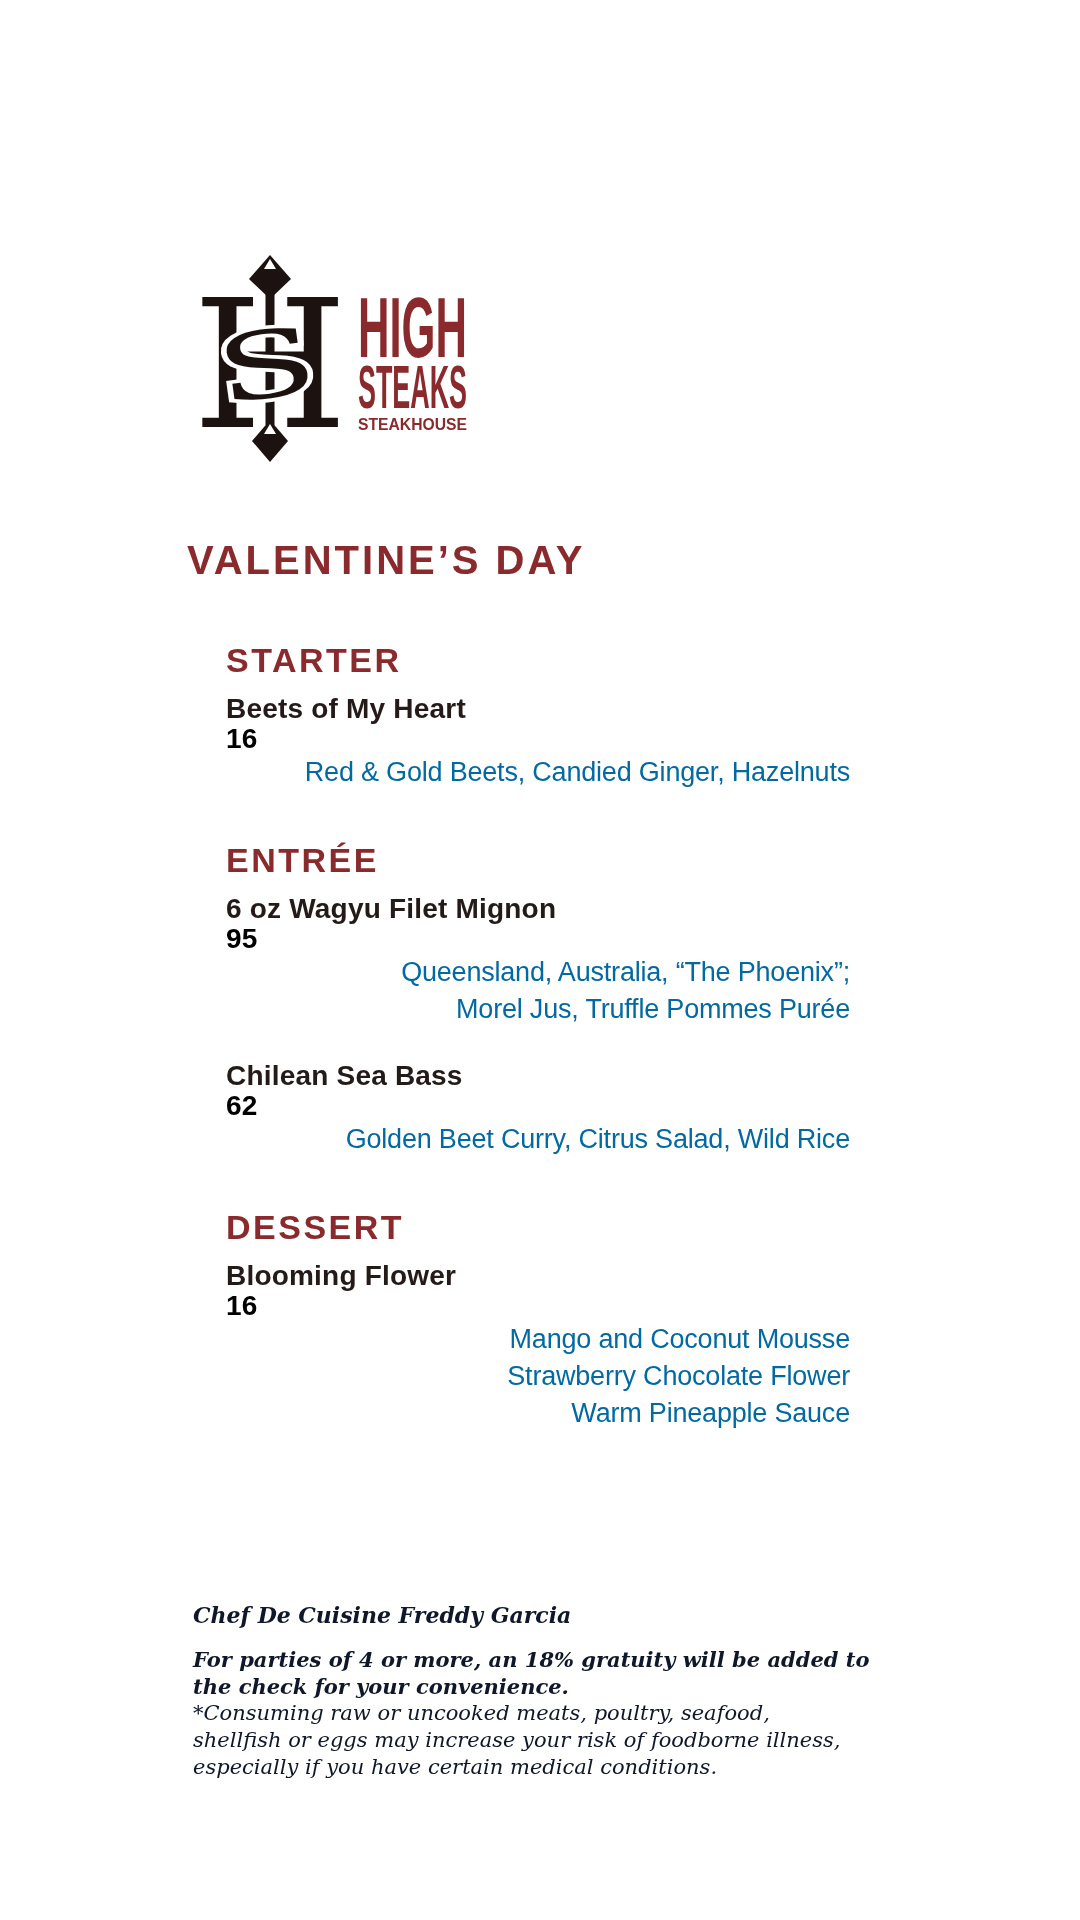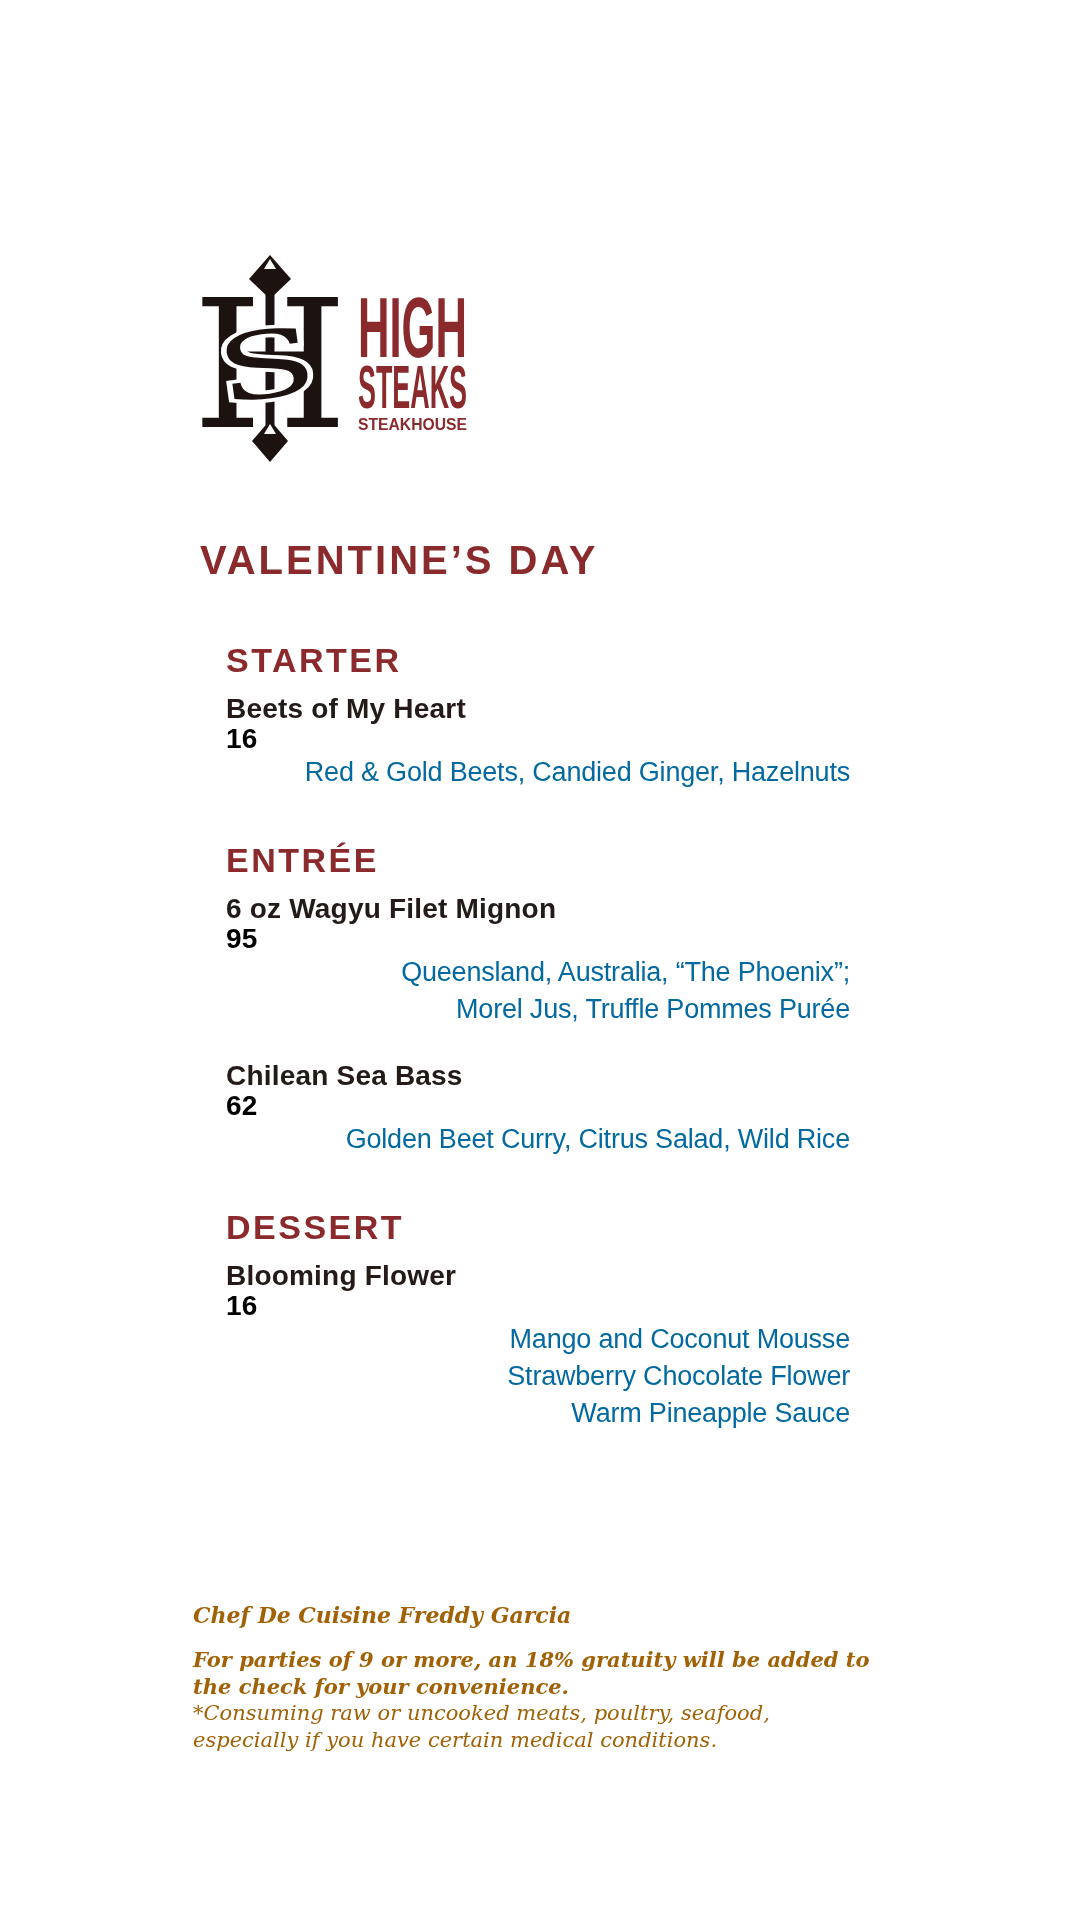--- a/index.html
+++ b/index.html
@@ -15,21 +15,21 @@
   .logo{
     position:absolute;
     left:190px;
     top:253px;
     width:280px;
     height:212px;
   }
   
   .menu-title{
     position:absolute;
-    left:200px;
+    left:187px;
     top:538px;
     font-size:40px;
     line-height:44px;
     font-weight:bold;
     letter-spacing:3px;
     color:#8a2a2c;
   }
   
   .sections{
     position:absolute;
@@ -69,21 +69,21 @@
     text-align:right;
   }
   
   .footer{
     position:absolute;
     left:193px;
     top:1602px;
     width:660px;
     font-family:"DejaVu Serif",serif;
     font-style:italic;
-    color:#a16207;
+    color:#0f172a;
   }
   .chef-line{
     font-size:22px;
     line-height:27px;
     font-weight:bold;
   }
   .gratuity{margin-top:17px;}
   .gratuity-line{
     font-size:21px;
     line-height:27px;
@@ -168,22 +168,23 @@
         <div class="item-desc-line">Strawberry Chocolate Flower</div>
         <div class="item-desc-line">Warm Pineapple Sauce</div>
       </div>
     </div>
 
   </div>
 
   <div class="footer">
     <div class="chef-line">Chef De Cuisine Freddy Garcia</div>
     <div class="gratuity">
-      <div class="gratuity-line">For parties of 9 or more, an 18% gratuity will be added to</div>
+      <div class="gratuity-line">For parties of 4 or more, an 18% gratuity will be added to</div>
       <div class="gratuity-line">the check for your convenience.</div>
     </div>
     <div class="disclaimer">
       <div class="disclaimer-line">*Consuming raw or uncooked meats, poultry, seafood,</div>
+      <div class="disclaimer-line">shellfish or eggs may increase your risk of foodborne illness,</div>
       <div class="disclaimer-line">especially if you have certain medical conditions.</div>
     </div>
   </div>
 
 </div>
 
 </body></html>

